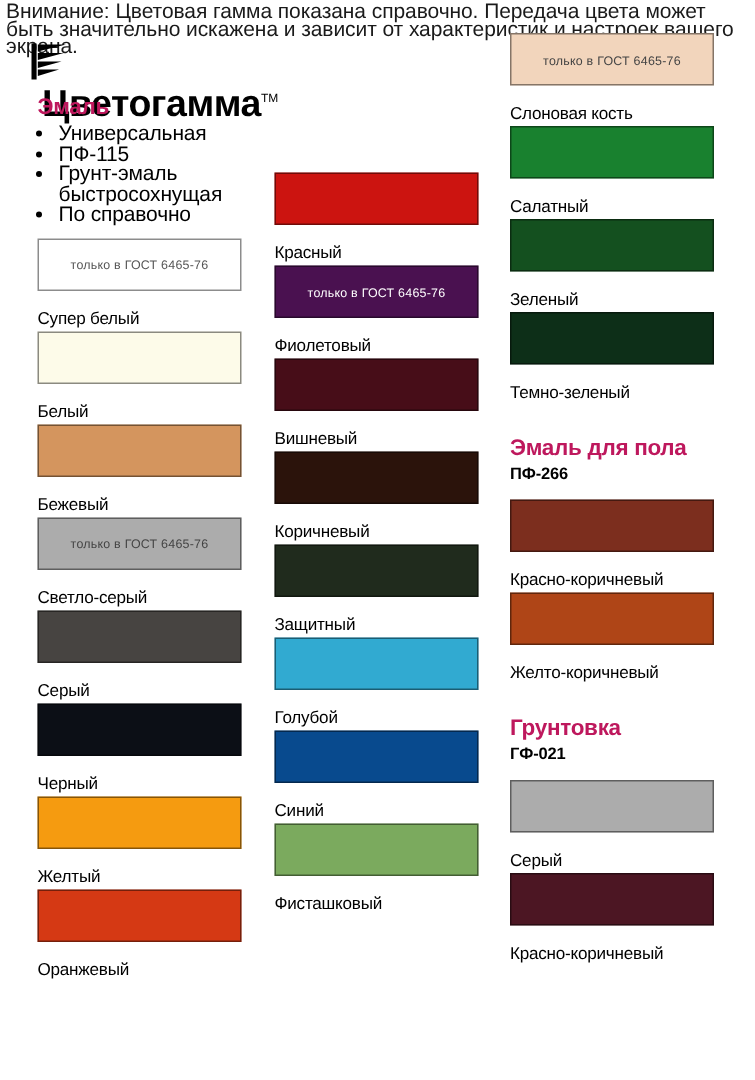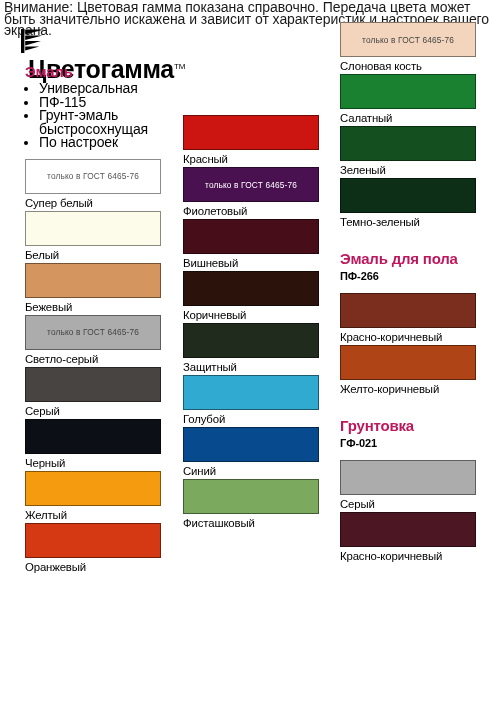--- a/index.html
+++ b/index.html
@@ -124,21 +124,21 @@
   .swatch-note {
     font-size: 8.3px;
     letter-spacing: 0.15px;
     white-space: nowrap;
     font-family: "Liberation Sans", sans-serif;
   }
   .swatch-label {
     font-size: 11.4px;
     line-height: 16px;
     color: #000000;
-    padding-top: 1px;
+    padding-top: 11px;
     letter-spacing: -0.15px;
     white-space: nowrap;
   }
 </style>
 </head>
 <body>
 
 <div class="disclaimer">Внимание: Цветовая гамма показана справочно. Передача цвета может быть значительно искажена и зависит от характеристик и настроек вашего экрана.</div>
 
 <div class="brand">
@@ -155,21 +155,21 @@
 </div>
 
 <div class="columns">
 
   <div class="column col-1">
     <h2 class="sect-title">Эмаль</h2>
     <ul class="bullets">
       <li>Универсальная</li>
       <li>ПФ-115</li>
       <li>Грунт-эмаль быстросохнущая</li>
-      <li>По настроек</li>
+      <li>По справочно</li>
     </ul>
     <div style="height:9px"></div>
     <div id="swatches-0">
         <div class="swatch-block">
           <div class="swatch" style="background: rgb(255, 255, 255);">
             <span class="swatch-note" style="color: rgb(85, 85, 85);">только в ГОСТ 6465-76</span>
           </div>
           <div class="swatch-label">Супер белый</div>
         </div>
         <div class="swatch-block">

